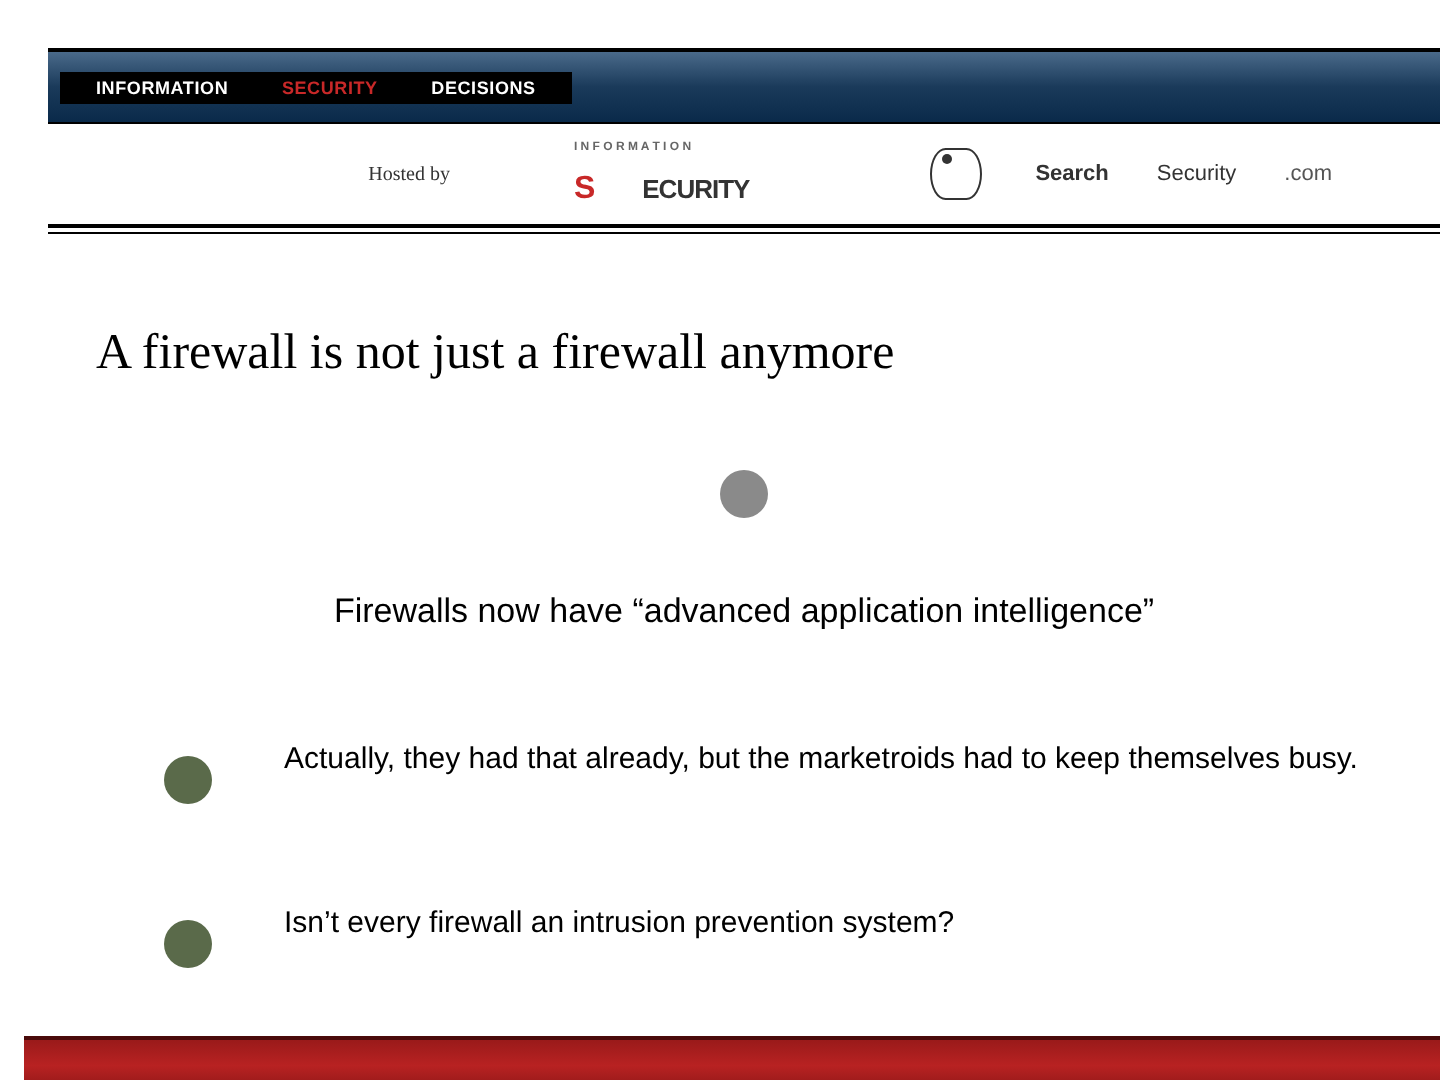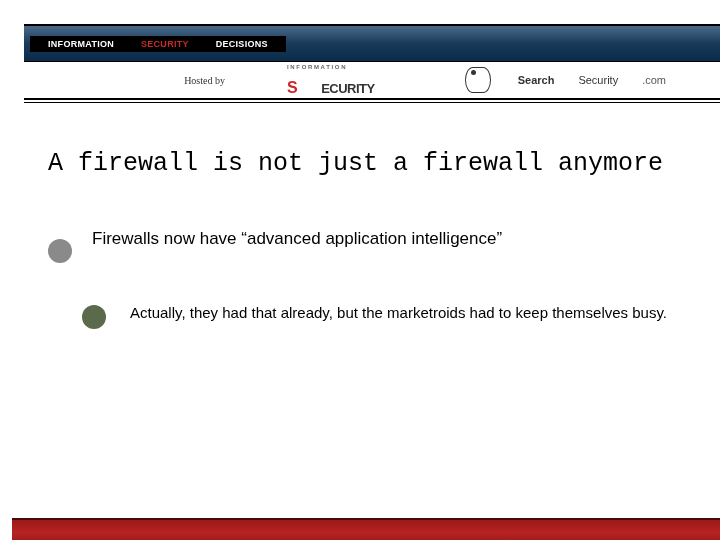--- a/index.html
+++ b/index.html
@@ -25,21 +25,21 @@
     background: #000;
     color: #fff;
     font-size: 9px;
     font-weight: bold;
     padding: 3px 6px;
     letter-spacing: 0.3px;
     font-family: Arial, sans-serif;
   }
   .brand-box .accent { color: #c82828; }
   .hosted-row {
-    height: 38px;
+    height: 52px;
     display: flex;
     align-items: center;
     justify-content: flex-end;
     gap: 14px;
     padding-right: 18px;
     border-bottom: 2px solid #000;
   }
   .hosted-by {
     font-size: 10px;
     font-family: Georgia, serif;
@@ -89,42 +89,43 @@
     margin-top: 2px;
   }
   .content {
     padding: 10px 12px 0 12px;
   }
   .slide-title {
     font-size: 25px;
     font-weight: normal;
     color: #000;
     margin-bottom: 14px;
-    font-family: Liberation Mono, monospace;
+    font-family: Liberation Serif, serif;
   }
   .bullet-l1 {
     display: flex;
-    align-items: flex-end;
-    gap: 8px;
+    align-items: center;
+    gap: 24px;
     margin-bottom: 4px;
     font-size: 17px;
     color: #000;
     line-height: 1.35;
+    flex-direction: column;
   }
   .bullet-l1 .marker {
     width: 10px; height: 10px;
     background: #8a8a8a;
     border-radius: 50%;
     flex-shrink: 0;
     margin-top: 6px;
   }
   .bullet-l2 {
     display: flex;
-    align-items: center;
-    gap: 12px;
+    align-items: flex-end;
+    gap: 24px;
     margin: 4px 0 14px 34px;
     font-size: 15px;
     color: #000;
     line-height: 1.35;
   }
   .bullet-l2 .marker {
     width: 5px; height: 5px;
     background: #5a6a4a;
     border-radius: 50%;
     flex-shrink: 0;
@@ -170,17 +171,21 @@
 
   <div class="bullet-l1">
     <span class="marker"></span>
     <span>Firewalls now have “advanced application intelligence”</span>
   </div>
   <div class="bullet-l2">
     <span class="marker"></span>
     <span>Actually, they had that already, but the marketroids had to keep themselves busy.</span>
   </div>
 
+  <div class="bullet-l2">
+    <span class="marker"></span>
+    <span>Isn’t every firewall an intrusion prevention system?</span>
+  </div>
 
 
 </div>
 
 <div class="footer-bar"></div>
 
 </body></html>

